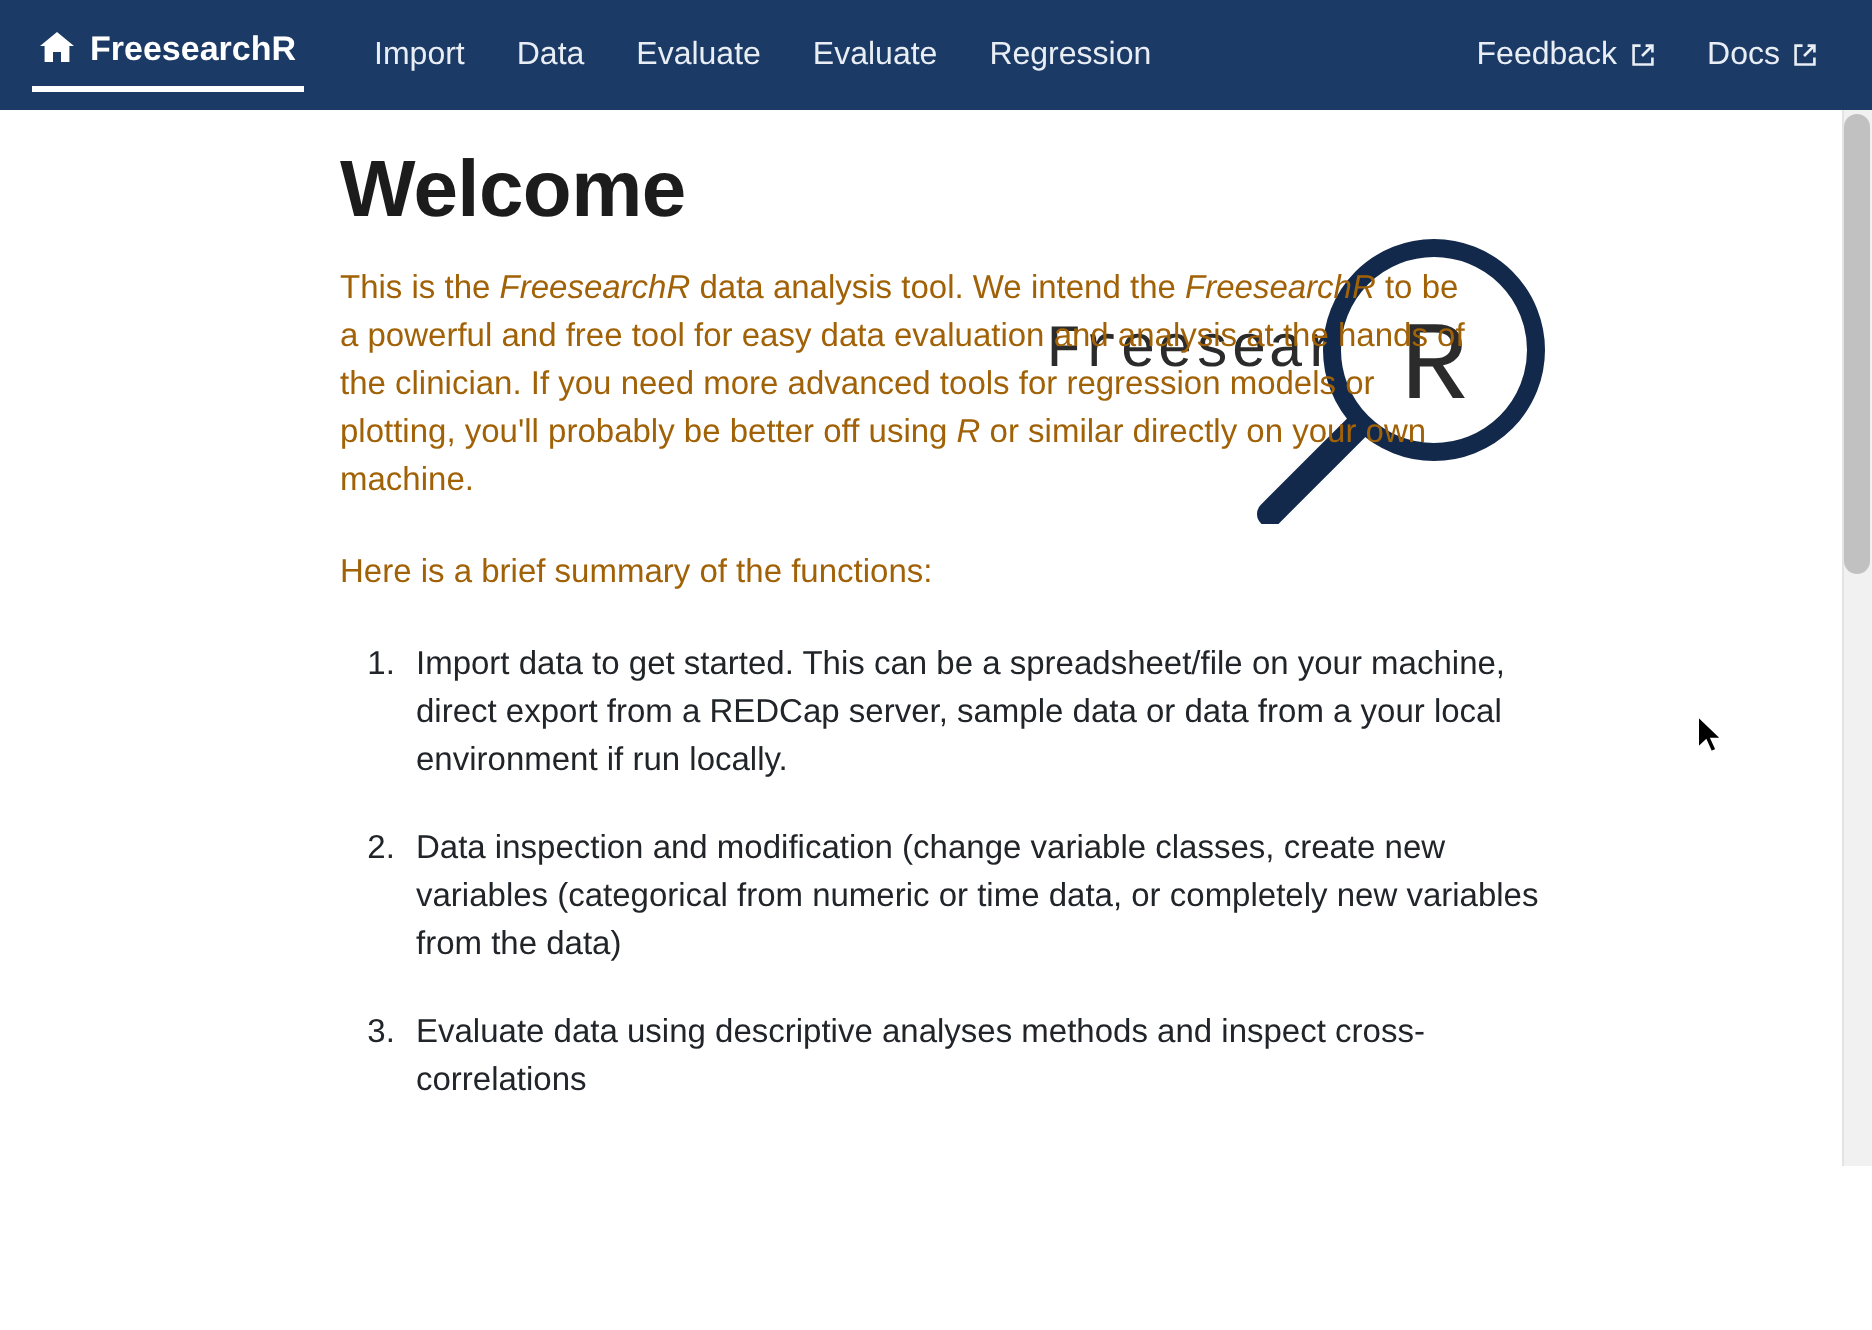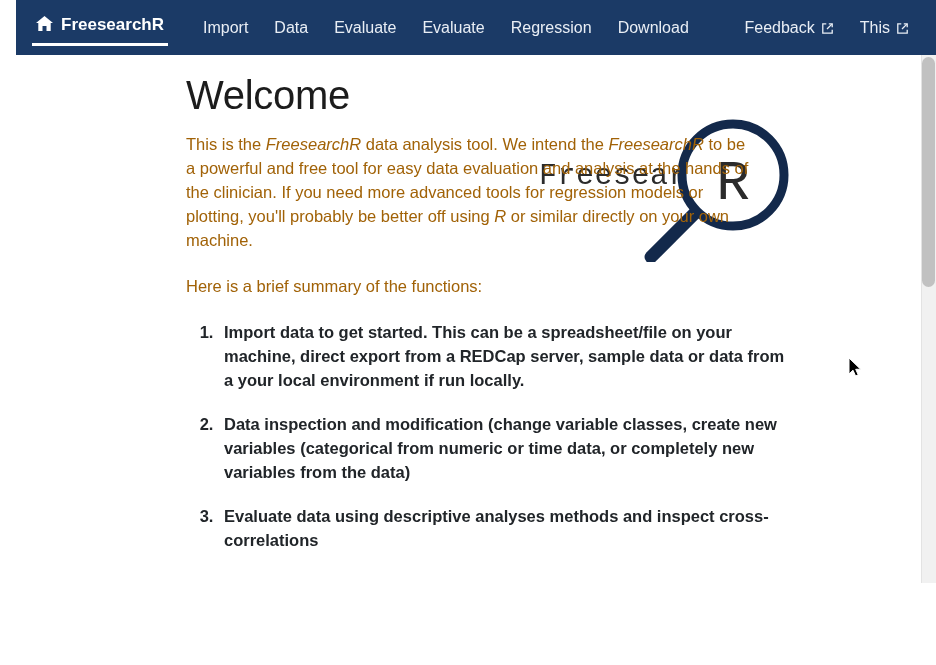--- a/index.html
+++ b/index.html
@@ -3,21 +3,21 @@
 <meta charset="utf-8">
 <style>
   * { box-sizing: border-box; }
   html, body {
     margin: 0; padding: 0;
     width: 936px; height: 665px;
     background: #ffffff;
     font-family: "Liberation Sans", sans-serif;
     overflow: hidden;
   }
-  #app { position: relative; width: 936px; height: 583px; overflow: hidden; padding-left: 16px; }
+  #app { position: relative; width: 936px; height: 583px; overflow: hidden; }
 
   
   .navbar {
     height: 55px;
     background: #1b3a66;
     display: flex;
     align-items: center;
     padding: 0 14px 0 16px;
     color: #ffffff;
   }
@@ -54,41 +54,40 @@
     overflow: hidden;
   }
   .col {
     position: absolute;
     left: 170px;
     top: 0;
     width: 600px;
   }
   h1.welcome {
     font-size: 40px;
-    font-weight: normal;
+    font-weight: bold;
     color: #1c1c1c;
     margin: 18px 0 14px 0;
     letter-spacing: -0.3px;
   }
   p.para {
     font-size: 16.5px;
     line-height: 24px;
     color: #a16207;
     margin: 0 0 22px 0;
   }
   p.para.flow { width: 565px; }
   .it { font-style: italic; }
 
   ol.funcs {
     margin: 0;
     padding-left: 32px;
     font-size: 16.5px;
     line-height: 24px;
     color: #212529;
-    font-weight: bold;
   }
   ol.funcs li { margin-bottom: 20px; padding-left: 6px; }
 
   
   .logo {
     position: absolute;
     left: 515px;
     top: 62px;
     width: 265px;
     height: 145px;
@@ -138,36 +137,35 @@
       </span>
       <span>FreesearchR</span>
     </div>
 
     <div class="nav-links">
       <div class="nav-link">Import</div>
       <div class="nav-link">Data</div>
       <div class="nav-link">Evaluate</div>
       <div class="nav-link">Evaluate</div>
       <div class="nav-link">Regression</div>
-      <div class="nav-link">Download</div>
     </div>
 
     <div class="nav-right">
       <div class="nav-link">
         <span>Feedback</span>
         <span class="ext-ico">
           <svg width="13" height="13" viewBox="0 0 16 16" fill="none" stroke="#e9eef5" stroke-width="1.6" xmlns="http://www.w3.org/2000/svg">
             <path d="M6.5 2.2H2.2v11.6h11.6V9.5"></path>
             <path d="M9.6 2.2h4.2v4.2"></path>
             <path d="M13.4 2.6L7.4 8.6"></path>
           </svg>
         </span>
       </div>
       <div class="nav-link">
-        <span>This</span>
+        <span>Docs</span>
         <span class="ext-ico">
           <svg width="13" height="13" viewBox="0 0 16 16" fill="none" stroke="#e9eef5" stroke-width="1.6" xmlns="http://www.w3.org/2000/svg">
             <path d="M6.5 2.2H2.2v11.6h11.6V9.5"></path>
             <path d="M9.6 2.2h4.2v4.2"></path>
             <path d="M13.4 2.6L7.4 8.6"></path>
           </svg>
         </span>
       </div>
     </div>
   </div>

